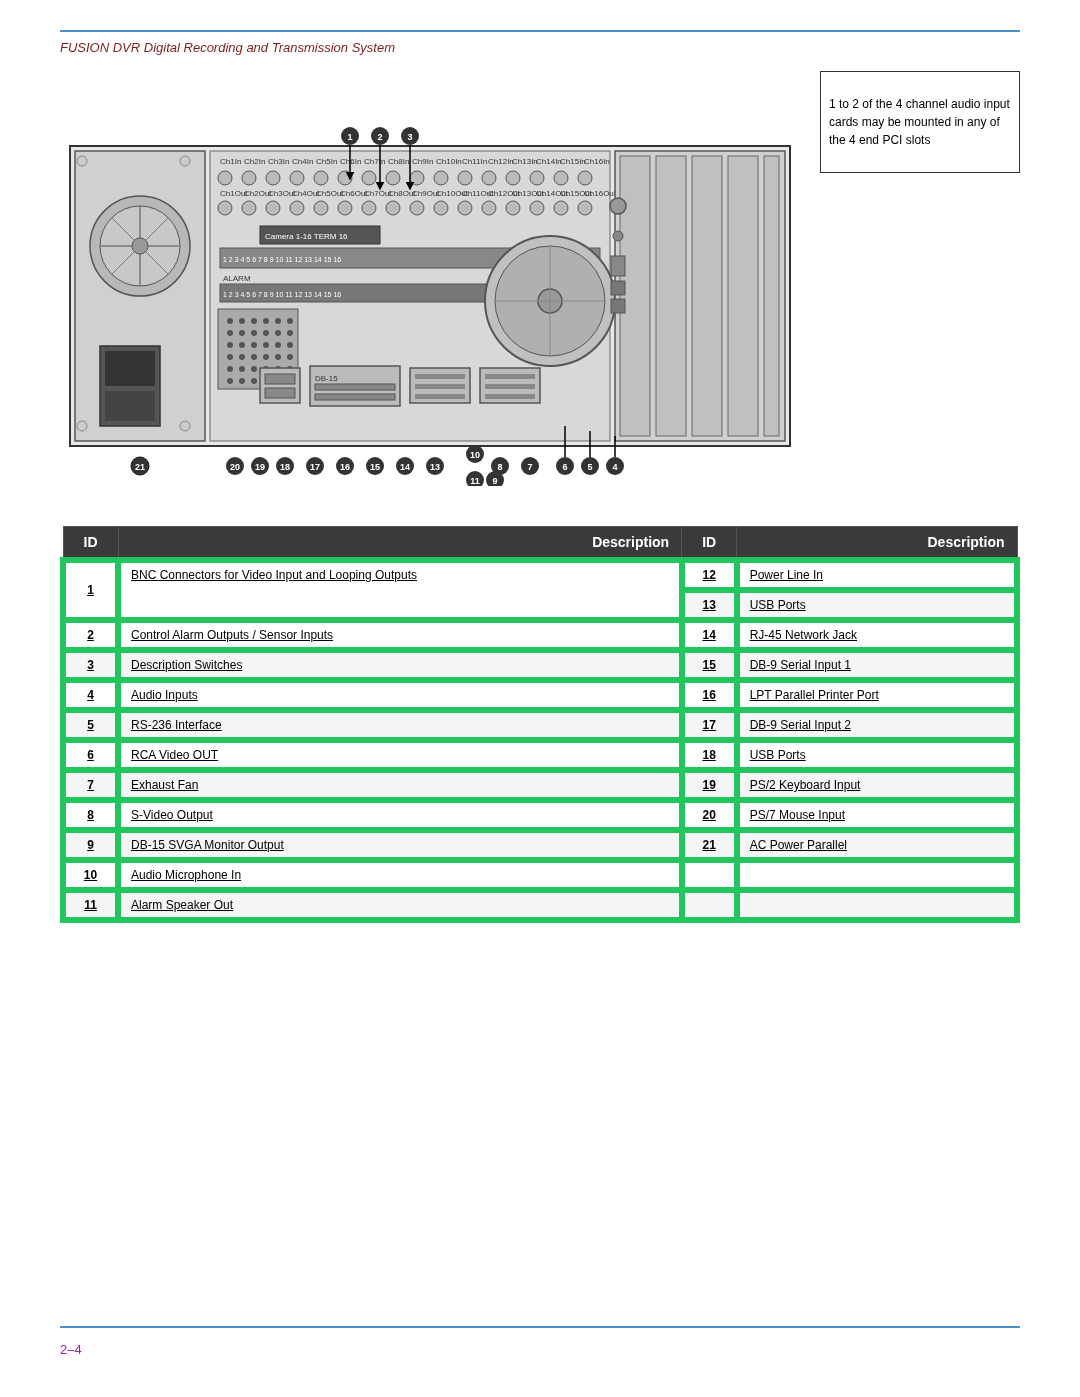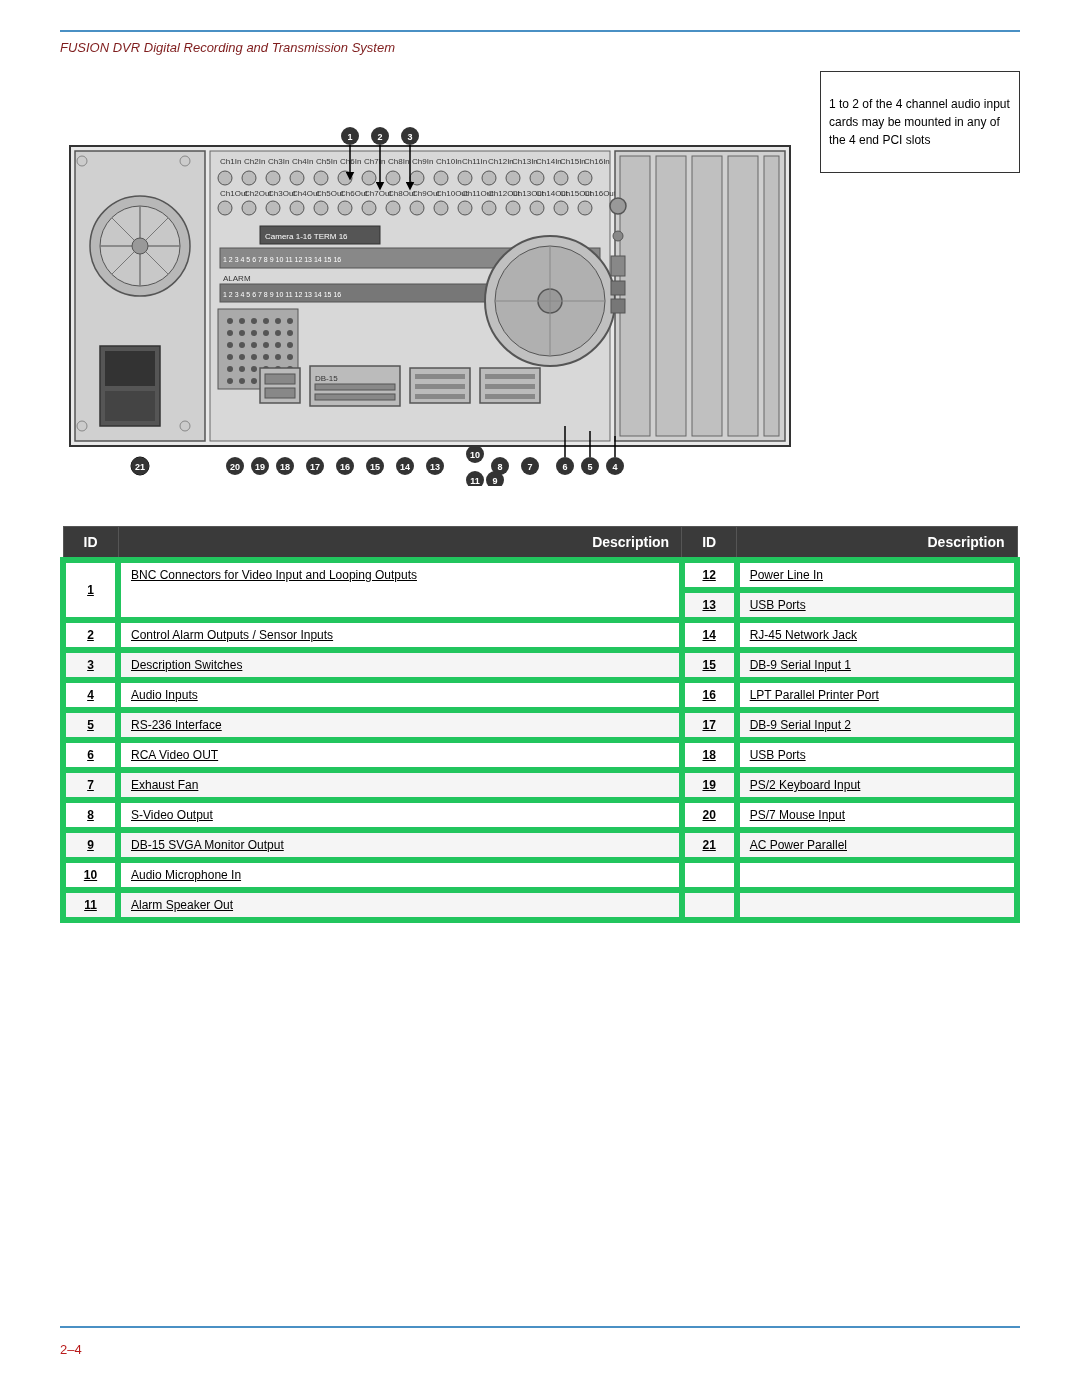--- a/index.html
+++ b/index.html
@@ -137,21 +137,21 @@
 
     .bottom-rule {
       width: 100%;
       border-top: 2px solid #4a90c4;
       margin-top: auto;
       padding-top: 8px;
     }
 
     .page-number {
       font-size: 13px;
-      color: #b91c1c;
+      color: #a21caf;
       margin-top: 6px;
     }
   </style>
 </head>
 <body>
 
 <div class="page-container">
 
   <div class="top-rule"></div>
 

